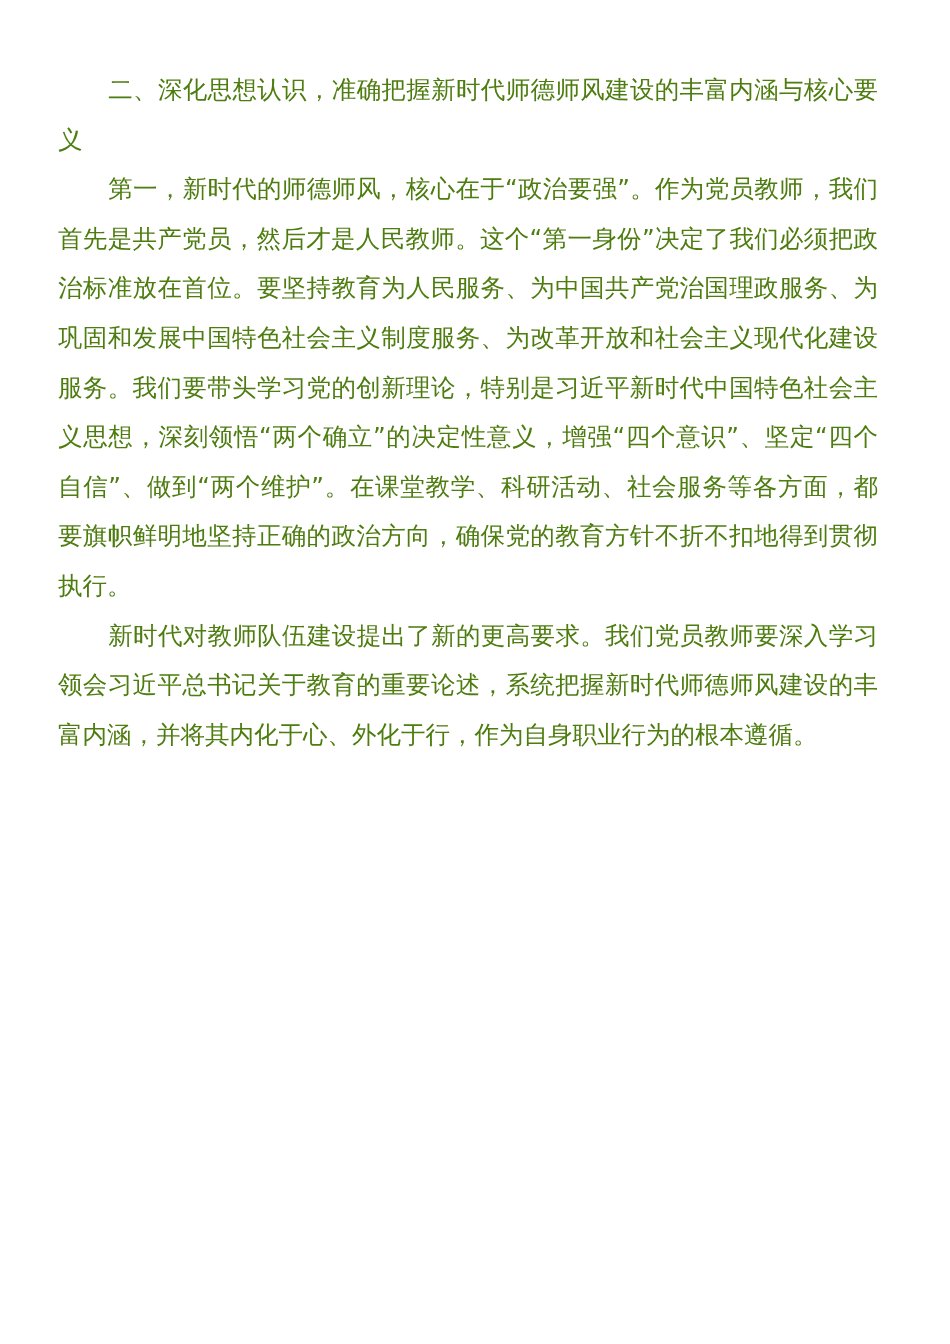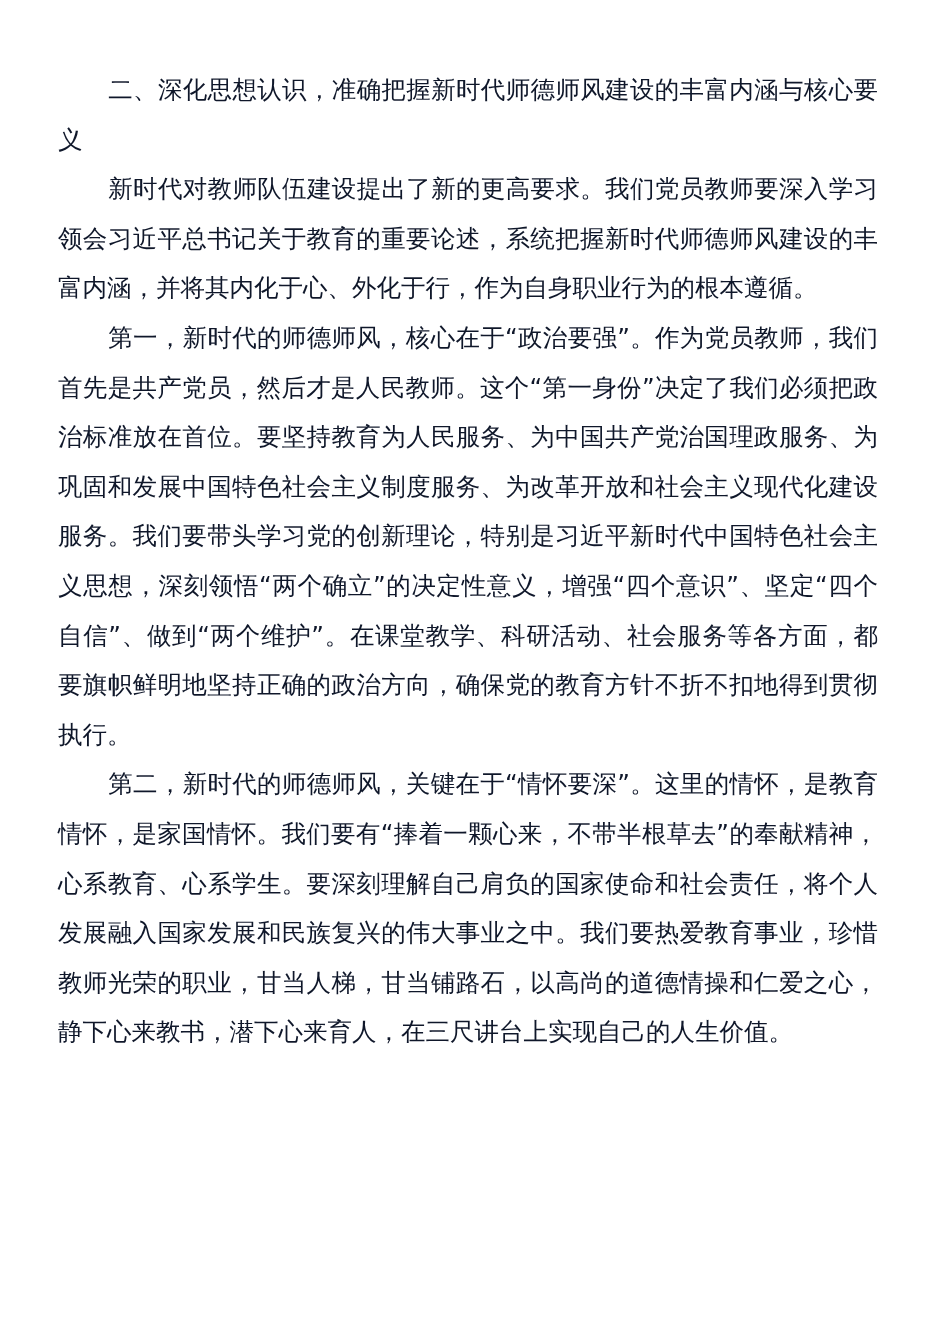--- a/index.html
+++ b/index.html
@@ -11,33 +11,32 @@
     width: 950px;
     height: 1344px;
     overflow: hidden;
     position: relative;
   }
   .page {
     position: absolute;
     left: 58px;
     top: 65px;
     width: 820px;
-    color: #0f172a;
+    color: #4d7c0f;
     font-family: "DejaVu Sans", "Liberation Sans", sans-serif;
     font-size: 24.5px;
     line-height: 49.6px;
     text-align: justify;
     text-justify: inter-character;
   }
   .para {
     margin: 0;
     text-indent: 2.05em;
   }
 </style>
 </head>
 <body>
 
 <div class="page">
   <p class="para">二、深化思想认识，准确把握新时代师德师风建设的丰富内涵与核心要义</p>
+  <p class="para">第一，新时代的师德师风，核心在于“政治要强”。作为党员教师，我们首先是共产党员，然后才是人民教师。这个“第一身份”决定了我们必须把政治标准放在首位。要坚持教育为人民服务、为中国共产党治国理政服务、为巩固和发展中国特色社会主义制度服务、为改革开放和社会主义现代化建设服务。我们要带头学习党的创新理论，特别是习近平新时代中国特色社会主义思想，深刻领悟“两个确立”的决定性意义，增强“四个意识”、坚定“四个自信”、做到“两个维护”。在课堂教学、科研活动、社会服务等各方面，都要旗帜鲜明地坚持正确的政治方向，确保党的教育方针不折不扣地得到贯彻执行。</p>
   <p class="para">新时代对教师队伍建设提出了新的更高要求。我们党员教师要深入学习领会习近平总书记关于教育的重要论述，系统把握新时代师德师风建设的丰富内涵，并将其内化于心、外化于行，作为自身职业行为的根本遵循。</p>
-  <p class="para">第一，新时代的师德师风，核心在于“政治要强”。作为党员教师，我们首先是共产党员，然后才是人民教师。这个“第一身份”决定了我们必须把政治标准放在首位。要坚持教育为人民服务、为中国共产党治国理政服务、为巩固和发展中国特色社会主义制度服务、为改革开放和社会主义现代化建设服务。我们要带头学习党的创新理论，特别是习近平新时代中国特色社会主义思想，深刻领悟“两个确立”的决定性意义，增强“四个意识”、坚定“四个自信”、做到“两个维护”。在课堂教学、科研活动、社会服务等各方面，都要旗帜鲜明地坚持正确的政治方向，确保党的教育方针不折不扣地得到贯彻执行。</p>
-  <p class="para">第二，新时代的师德师风，关键在于“情怀要深”。这里的情怀，是教育情怀，是家国情怀。我们要有“捧着一颗心来，不带半根草去”的奉献精神，心系教育、心系学生。要深刻理解自己肩负的国家使命和社会责任，将个人发展融入国家发展和民族复兴的伟大事业之中。我们要热爱教育事业，珍惜教师光荣的职业，甘当人梯，甘当铺路石，以高尚的道德情操和仁爱之心，静下心来教书，潜下心来育人，在三尺讲台上实现自己的人生价值。</p>
 </div>
 
 </body></html>

